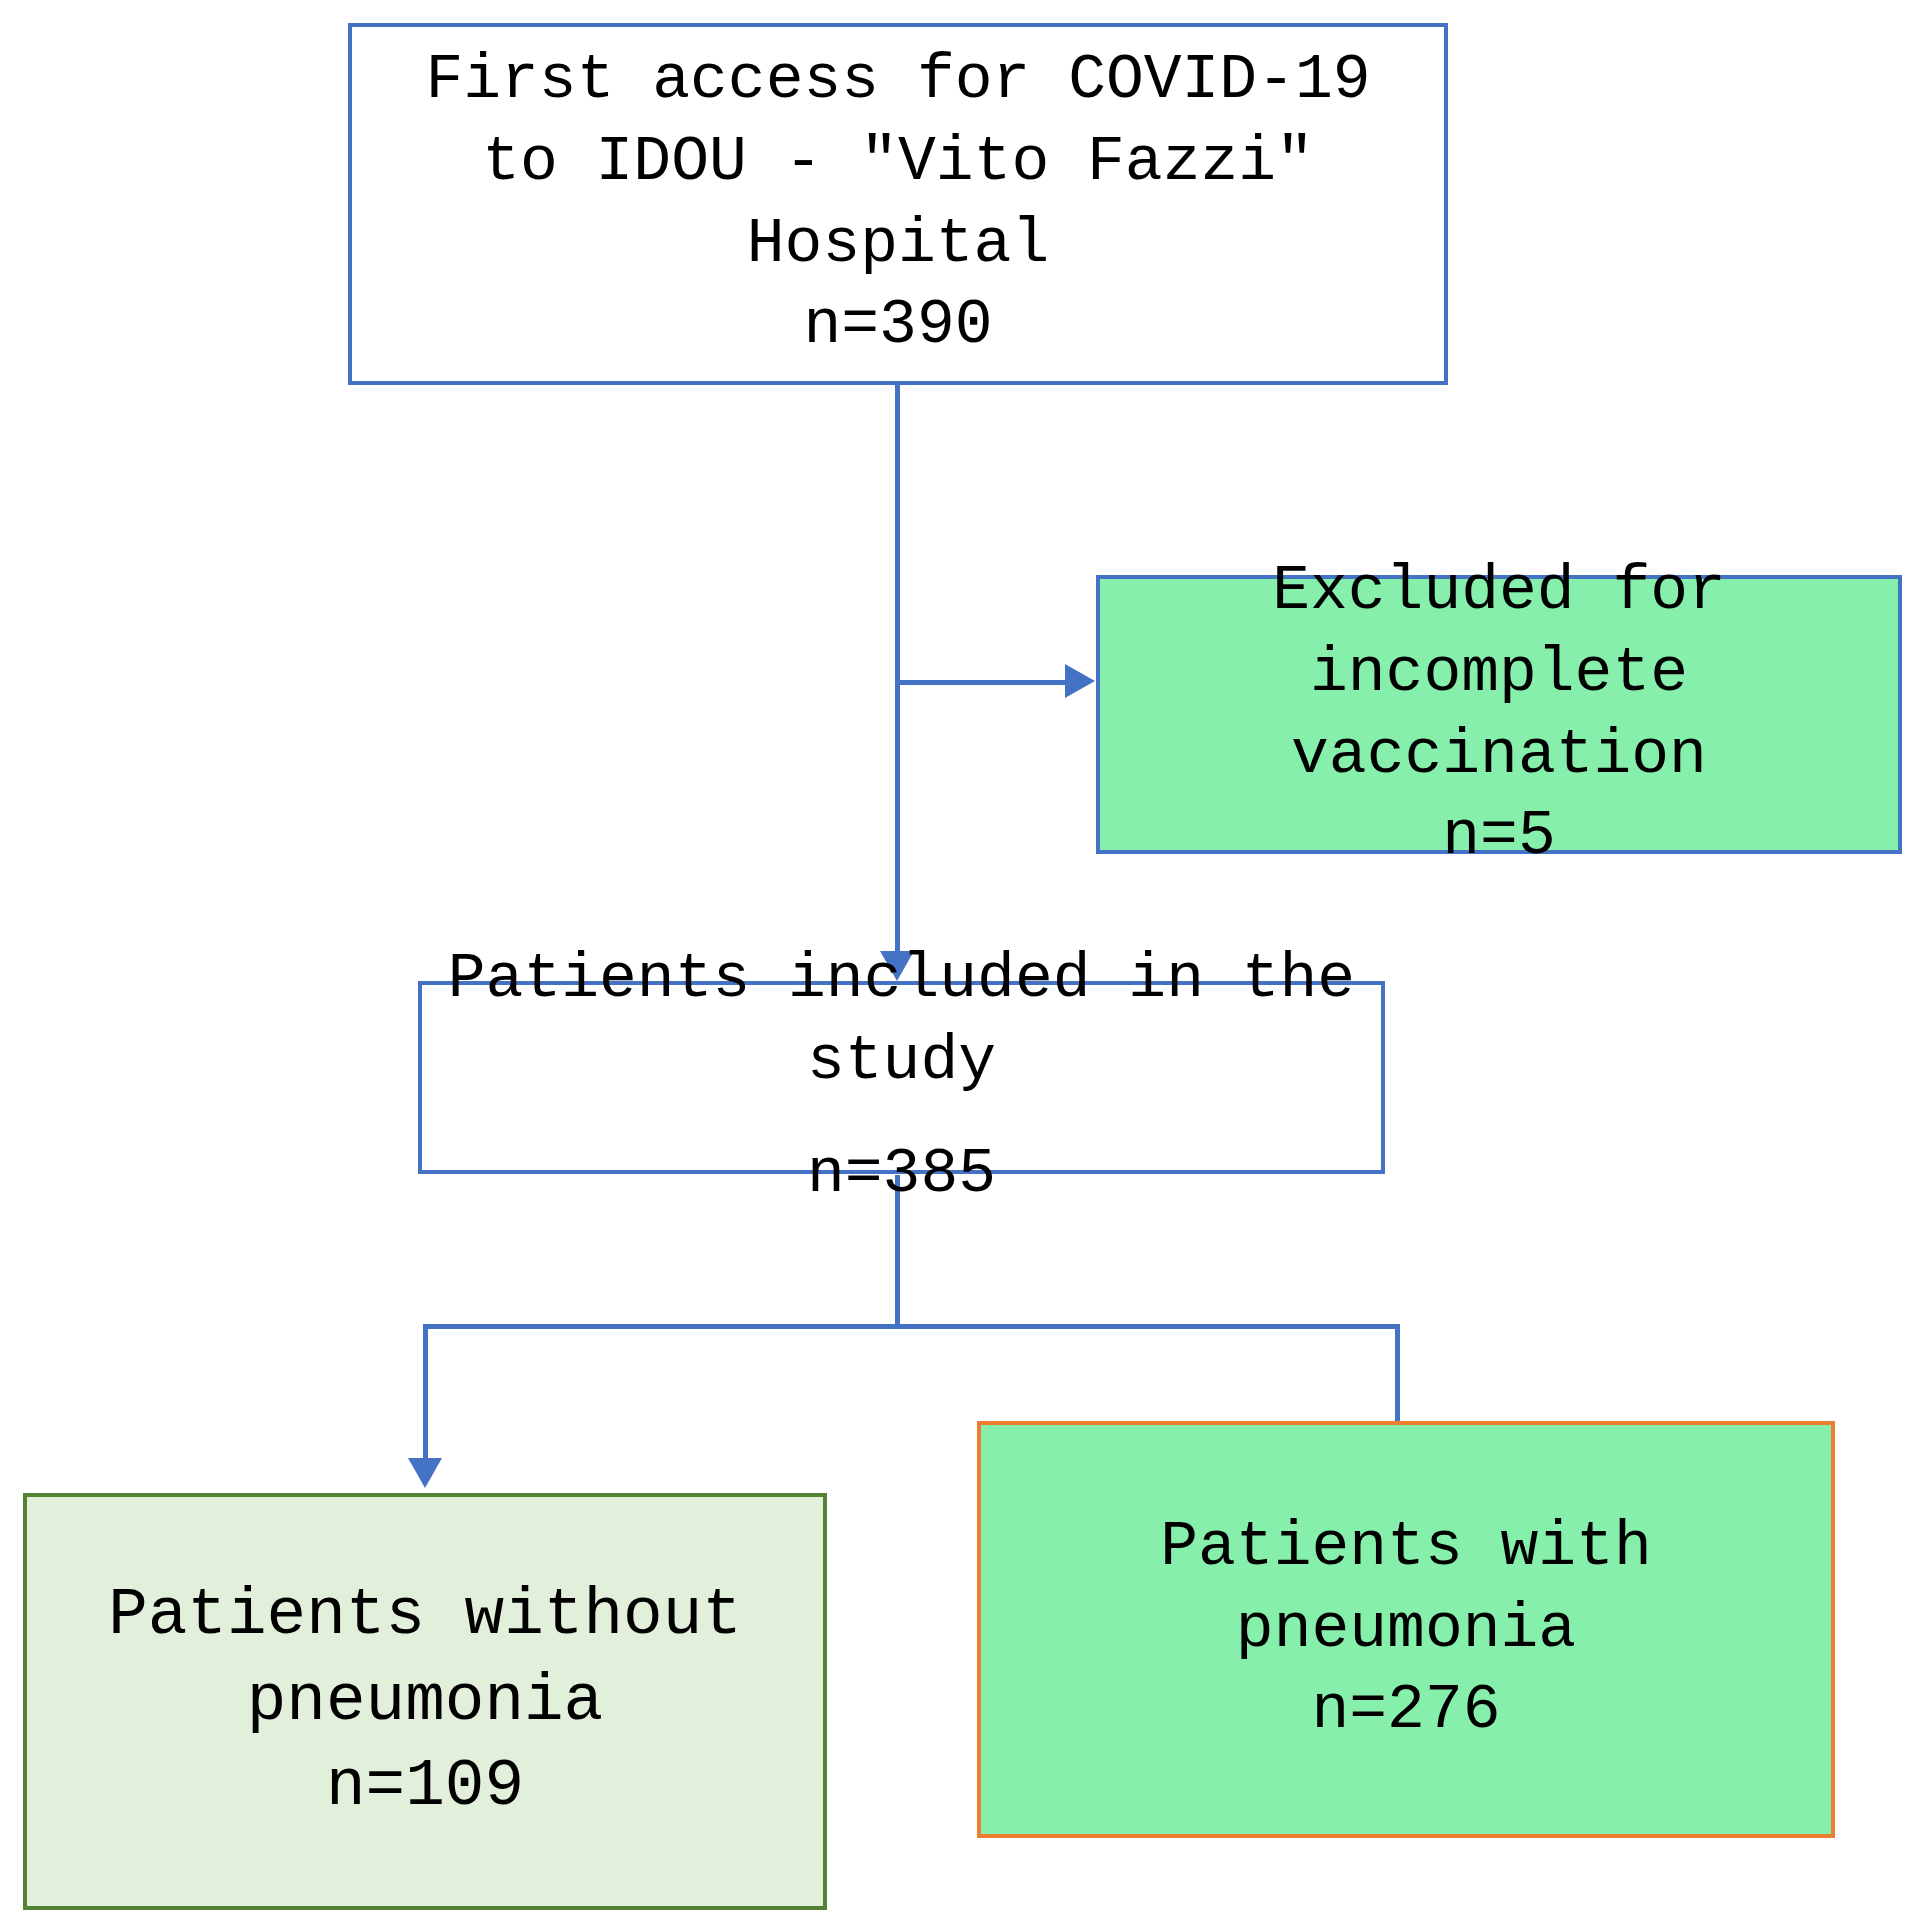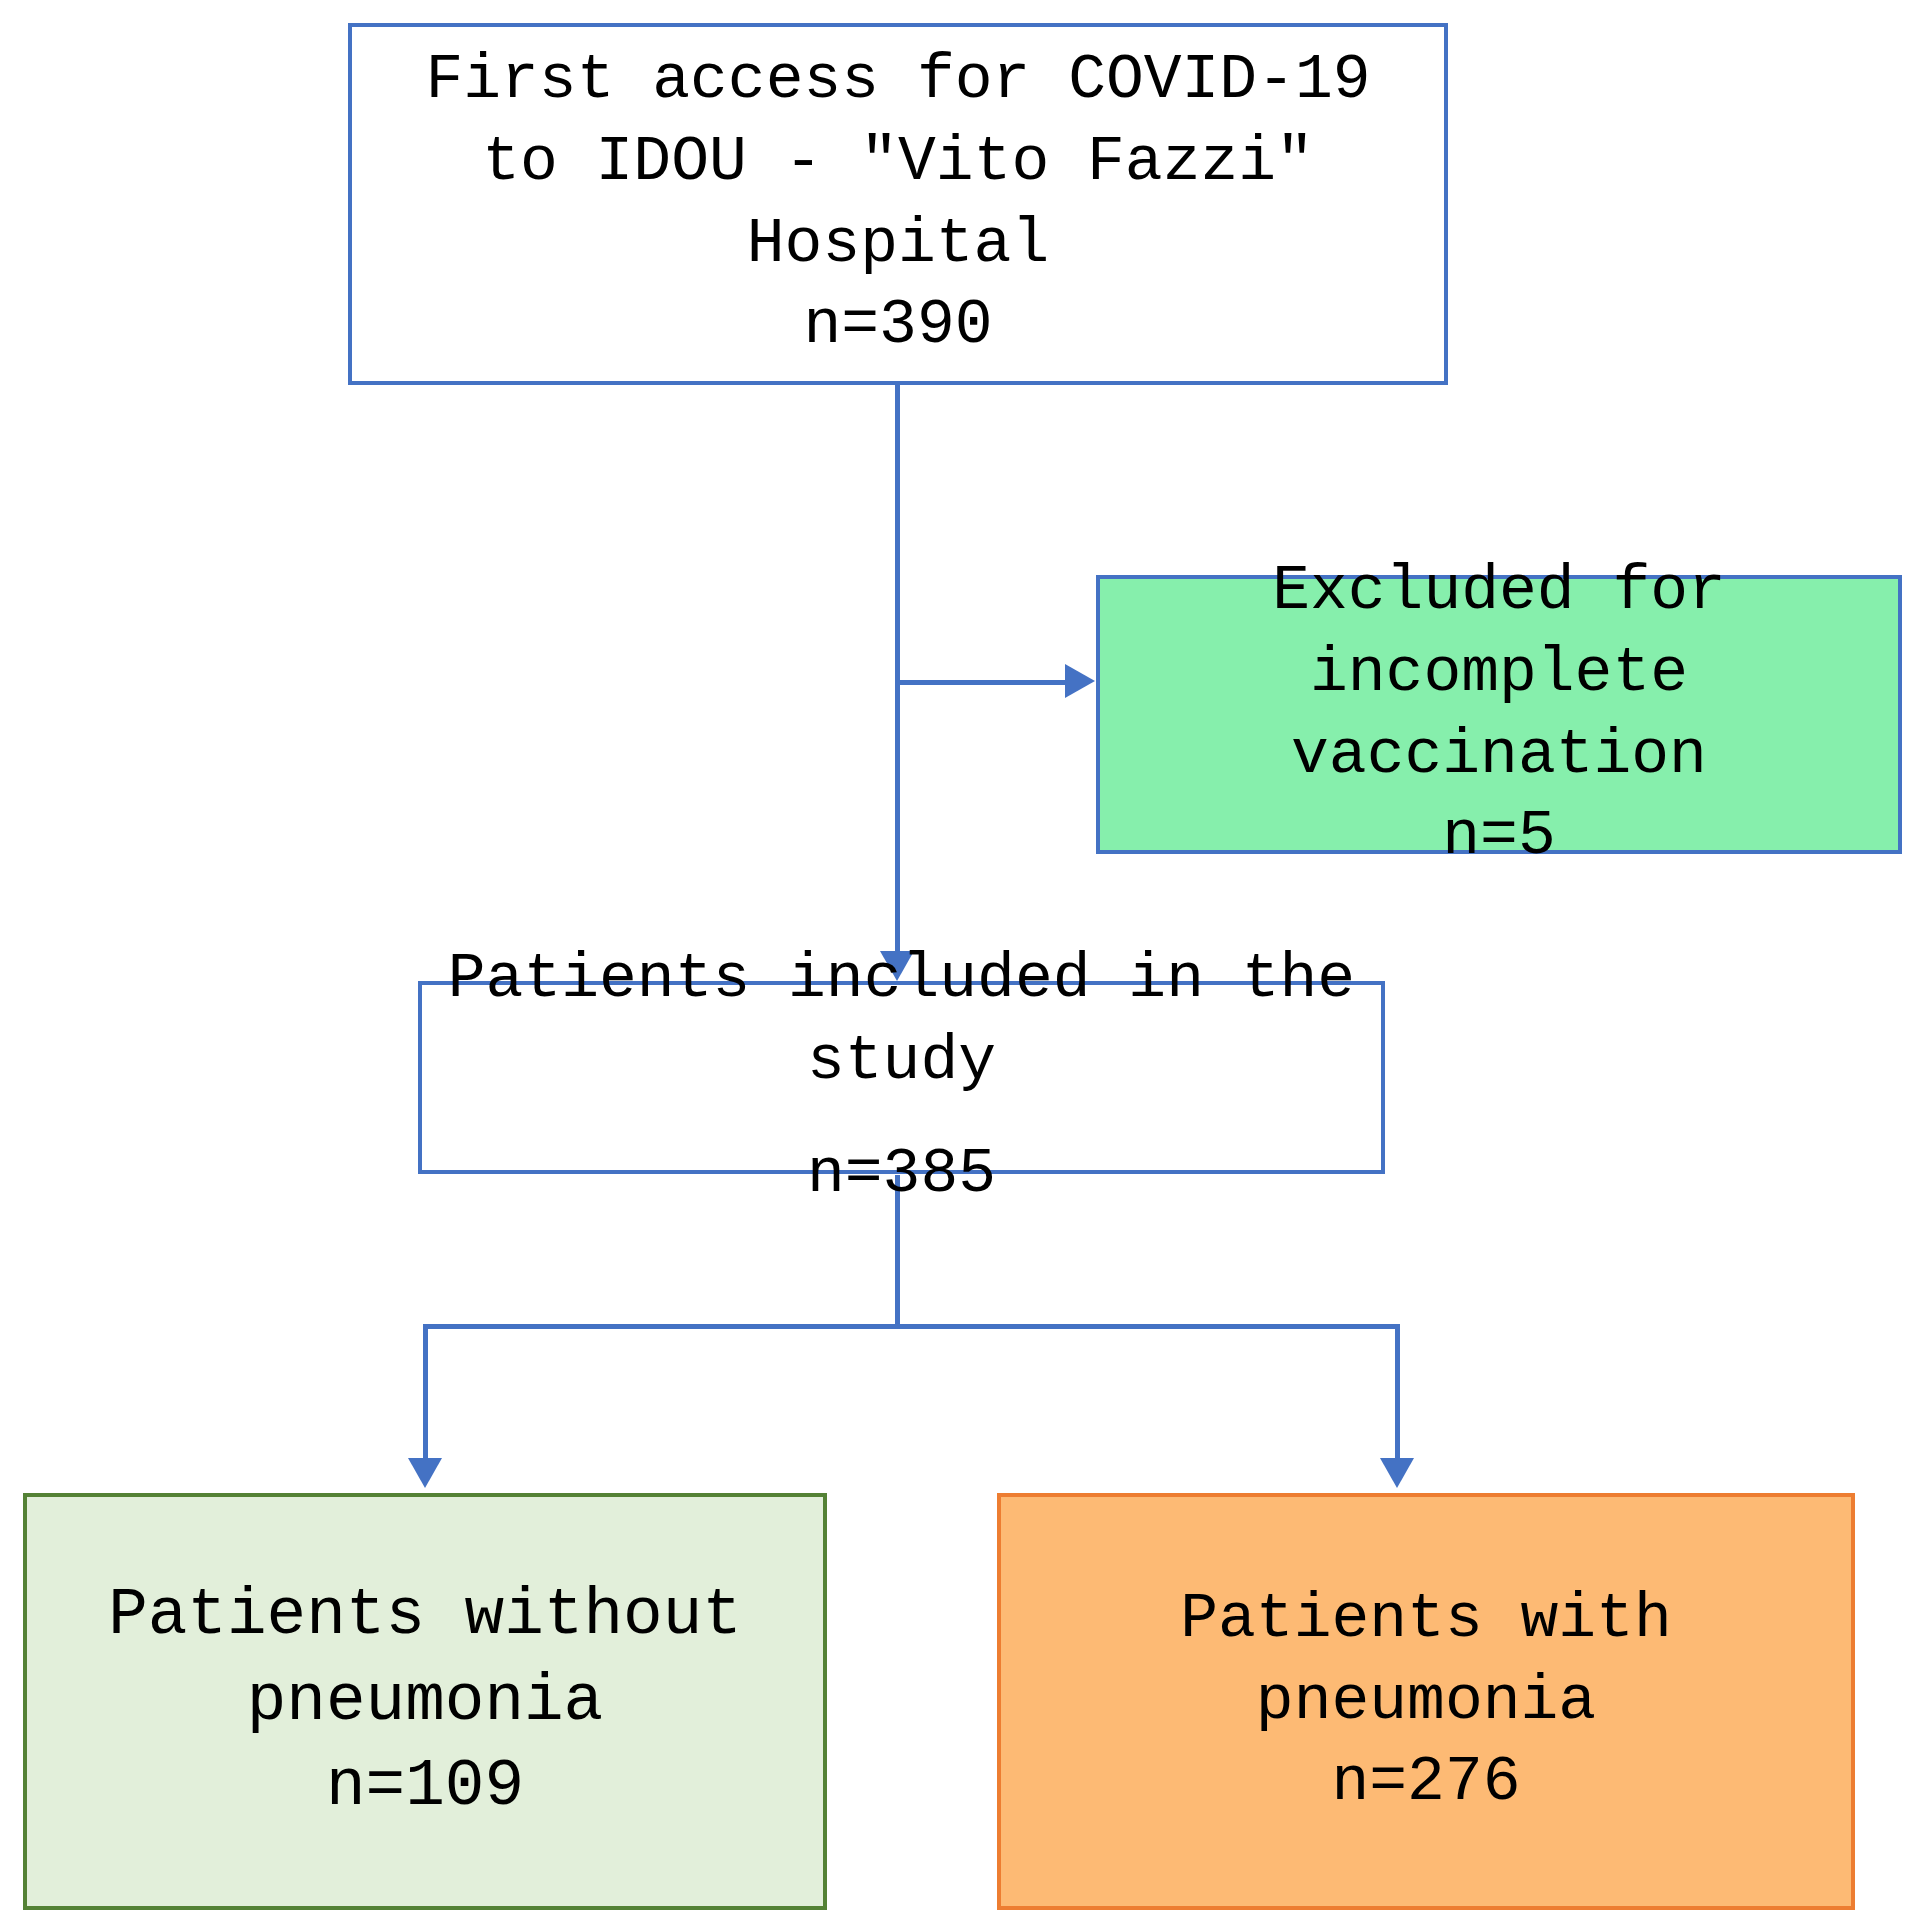--- a/index.html
+++ b/index.html
@@ -57,26 +57,25 @@
     gap: 31px;
   }
   #box-no-pneumonia {
     left: 23px; top: 1493px;
     width: 804px; height: 417px;
     border: 4.8px solid #548235;
     background: #E2EFDA;
     font-size: 66px;
   }
   #box-pneumonia {
-    left: 977px; top: 1493px;
+    left: 977px; top: 1421px;
     width: 858px; height: 417px;
     border: 4.8px solid #ED7D31;
-    background: #fdba74;
+    background: #86efac;
     font-size: 63px;
-    margin-left: 20px;
   }
 
   
   .conn {
     position: absolute;
     background: #4472C4;
   }
   .v { width: 4.8px; }
   .h { height: 4.8px; }
 

